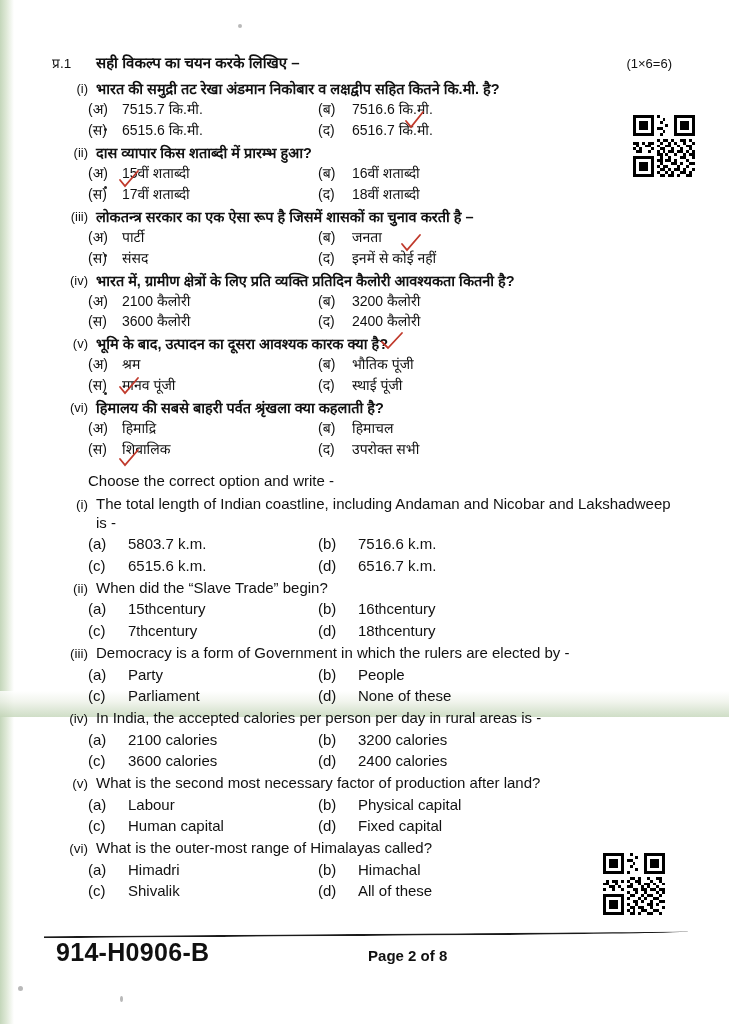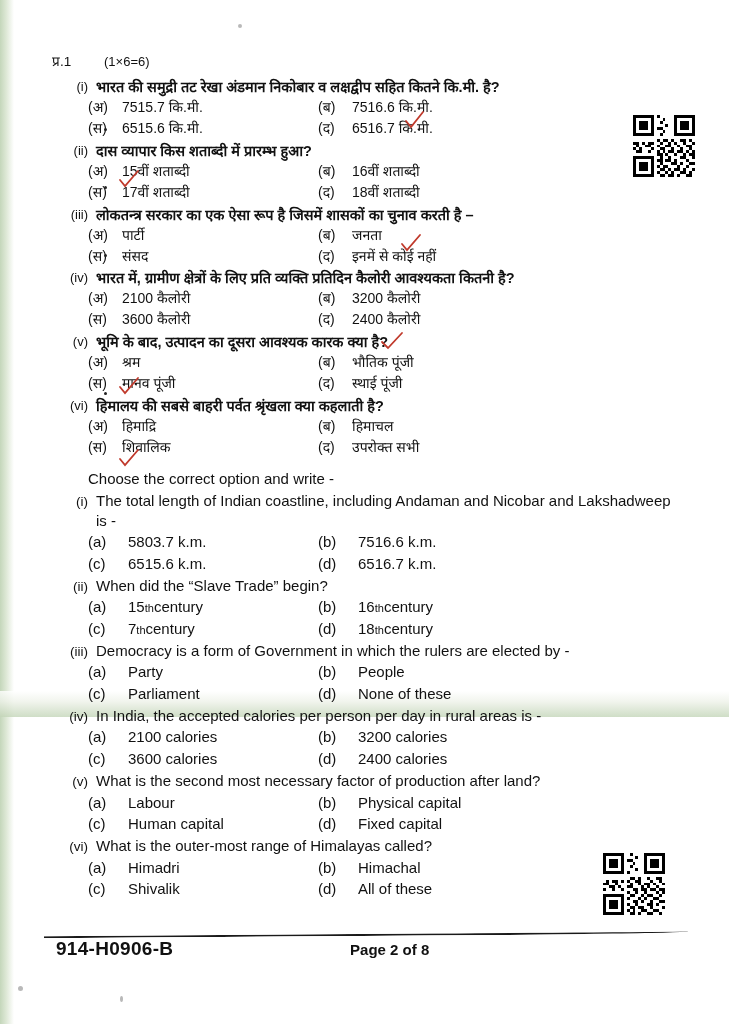--- a/index.html
+++ b/index.html
@@ -144,21 +144,21 @@
   .en-opts { margin-left: 36px; }
   .en-optrow { display: flex; margin-top: 0px; }
   .en-opt {
     display: flex;
     align-items: baseline;
     font-size: 15px;
   }
   .en-opt.col1 { width: 230px; flex: 0 0 230px; }
   .en-opt.col2 { flex: 1; }
   .en-opt .tag { width: 40px; flex: 0 0 40px; }
-  sup { font-size: 11px; }
+  sup { font-size: 14px; }
 
   
   .footer-line {
     position: absolute;
     left: 44px;
     top: 930px;
     width: 644px;
     height: 4px;
     border-bottom: 2.5px solid #1a1a1a;
     border-radius: 0 0 40% 0;
@@ -166,21 +166,21 @@
   }
   .footer {
     position: absolute;
     left: 56px;
     top: 938px;
     width: 620px;
     display: flex;
     align-items: baseline;
   }
   .footer-code {
-    font-size: 19px;
+    font-size: 25px;
     font-weight: bold;
     letter-spacing: .3px;
   }
   .footer-page {
     flex: 1;
     text-align: center;
     font-size: 15px;
     font-weight: bold;
     padding-right: 70px;
   }
@@ -225,20 +225,21 @@
   <div class="scan-edge-bottom"></div>
 
   <div class="speck" style="left:238px;top:24px;width:4px;height:4px;"></div>
   <div class="speck" style="left:120px;top:996px;width:3px;height:6px;"></div>
   <div class="speck" style="left:18px;top:986px;width:5px;height:5px;"></div>
 
   <div class="sheet">
 
     <div class="head-row">
       <div class="head-label hi">प्र.1</div>
+      <div class="head-text hi">सही विकल्प का चयन करके लिखिए –</div>
       <div class="marks">(1×6=6)</div>
     </div>
 
     <div class="hi-q">
       <div class="rnum hi">(i)</div>
       <div class="qtext hi">भारत की समुद्री तट रेखा अंडमान निकोबार व लक्षद्वीप सहित कितने कि.मी. है?</div>
     </div>
     <div class="hi-opts">
       <div class="hi-optrow">
         <div class="hi-opt col1 hi">

